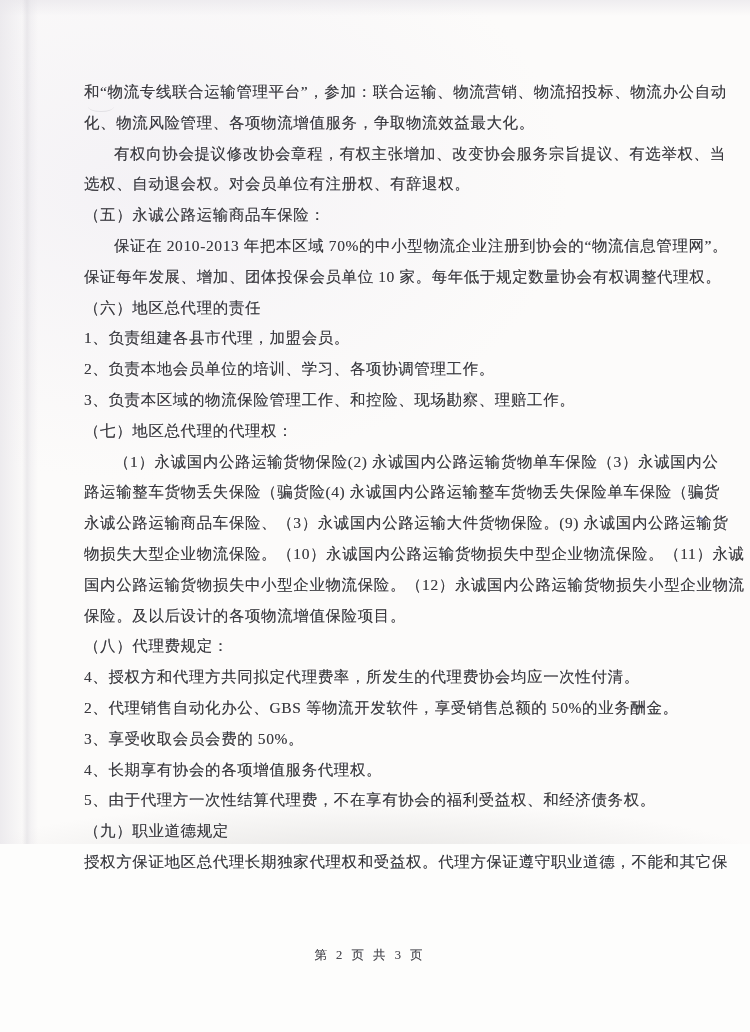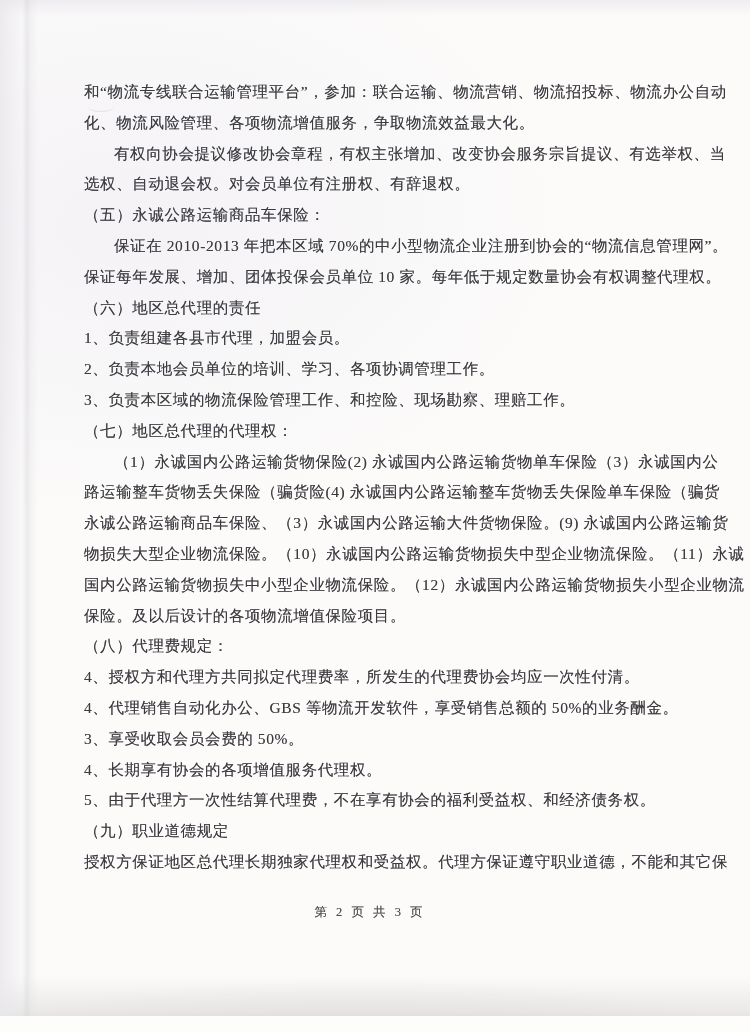--- a/index.html
+++ b/index.html
@@ -13,21 +13,21 @@
   body {
     width: 750px;
     height: 1032px;
     overflow: hidden;
     background: #fdfdfc;
     font-family: "Liberation Serif", "DejaVu Serif", serif;
   }
   .scan-page {
     position: relative;
     width: 750px;
-    height: 1016px;
+    height: 844px;
     background-color: var(--paper);
     background-image:
       
       linear-gradient(90deg, rgba(252,251,250,0) 22px, rgba(214,212,218,0.45) 27px, rgba(229,227,232,0.35) 31px, rgba(252,251,250,0) 38px),
       
       linear-gradient(90deg, rgba(233,231,235,0.8) 0px, rgba(252,251,250,0) 26px),
       
       linear-gradient(180deg, rgba(234,232,236,0.75) 0px, rgba(252,251,250,0) 16px),
       
       radial-gradient(ellipse 620px 420px at 18% 22%, rgba(243,241,245,0.9) 0%, rgba(252,251,250,0) 70%),
@@ -50,21 +50,21 @@
     height: 30.8px;
     line-height: 30.8px;
     white-space: nowrap;
   }
   .line.indent {
     padding-left: 30px;
   }
   .page-footer {
     position: absolute;
     left: 0;
-    top: 904px;
+    top: 947px;
     width: 740px;
     text-align: center;
     color: #4a4a50;
     font-size: 12.5px;
     letter-spacing: 3px;
     text-shadow: 0 0 0.5px rgba(70,70,78,0.5);
   }
   .speck-blue {
     position: absolute;
     left: 699px;
@@ -103,21 +103,21 @@
       <div class="line">3、负责本区域的物流保险管理工作、和控险、现场勘察、理赔工作。</div>
       <div class="line">（七）地区总代理的代理权：</div>
       <div class="line indent">（1）永诚国内公路运输货物保险(2) 永诚国内公路运输货物单车保险（3）永诚国内公</div>
       <div class="line">路运输整车货物丢失保险（骗货险(4) 永诚国内公路运输整车货物丢失保险单车保险（骗货</div>
       <div class="line">永诚公路运输商品车保险、（3）永诚国内公路运输大件货物保险。(9) 永诚国内公路运输货</div>
       <div class="line">物损失大型企业物流保险。（10）永诚国内公路运输货物损失中型企业物流保险。（11）永诚</div>
       <div class="line">国内公路运输货物损失中小型企业物流保险。（12）永诚国内公路运输货物损失小型企业物流</div>
       <div class="line">保险。及以后设计的各项物流增值保险项目。</div>
       <div class="line">（八）代理费规定：</div>
       <div class="line">4、授权方和代理方共同拟定代理费率，所发生的代理费协会均应一次性付清。</div>
-      <div class="line">4、代理销售自动化办公、GBS 等物流开发软件，享受销售总额的 50%的业务酬金。</div>
+      <div class="line">2、代理销售自动化办公、GBS 等物流开发软件，享受销售总额的 50%的业务酬金。</div>
       <div class="line">3、享受收取会员会费的 50%。</div>
       <div class="line">4、长期享有协会的各项增值服务代理权。</div>
       <div class="line">5、由于代理方一次性结算代理费，不在享有协会的福利受益权、和经济债务权。</div>
       <div class="line">（九）职业道德规定</div>
       <div class="line">授权方保证地区总代理长期独家代理权和受益权。代理方保证遵守职业道德，不能和其它保</div>
     </div>
   <div class="page-footer">第 2 页 共 3 页</div>
   <div class="speck-blue"></div>
   <div class="speck-gray"></div>
 </div>

